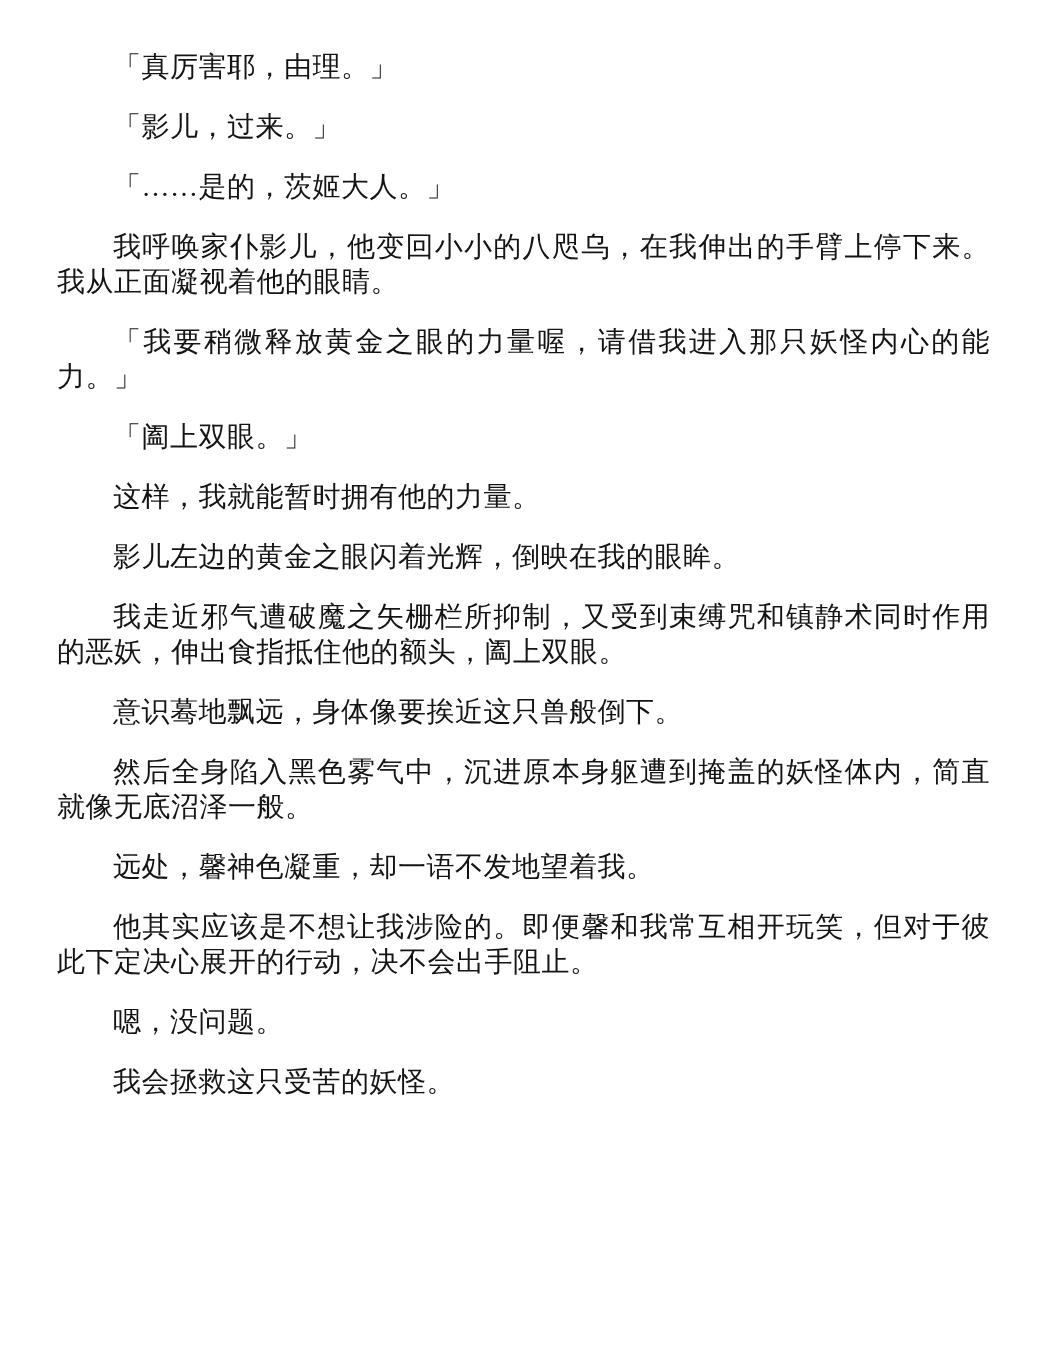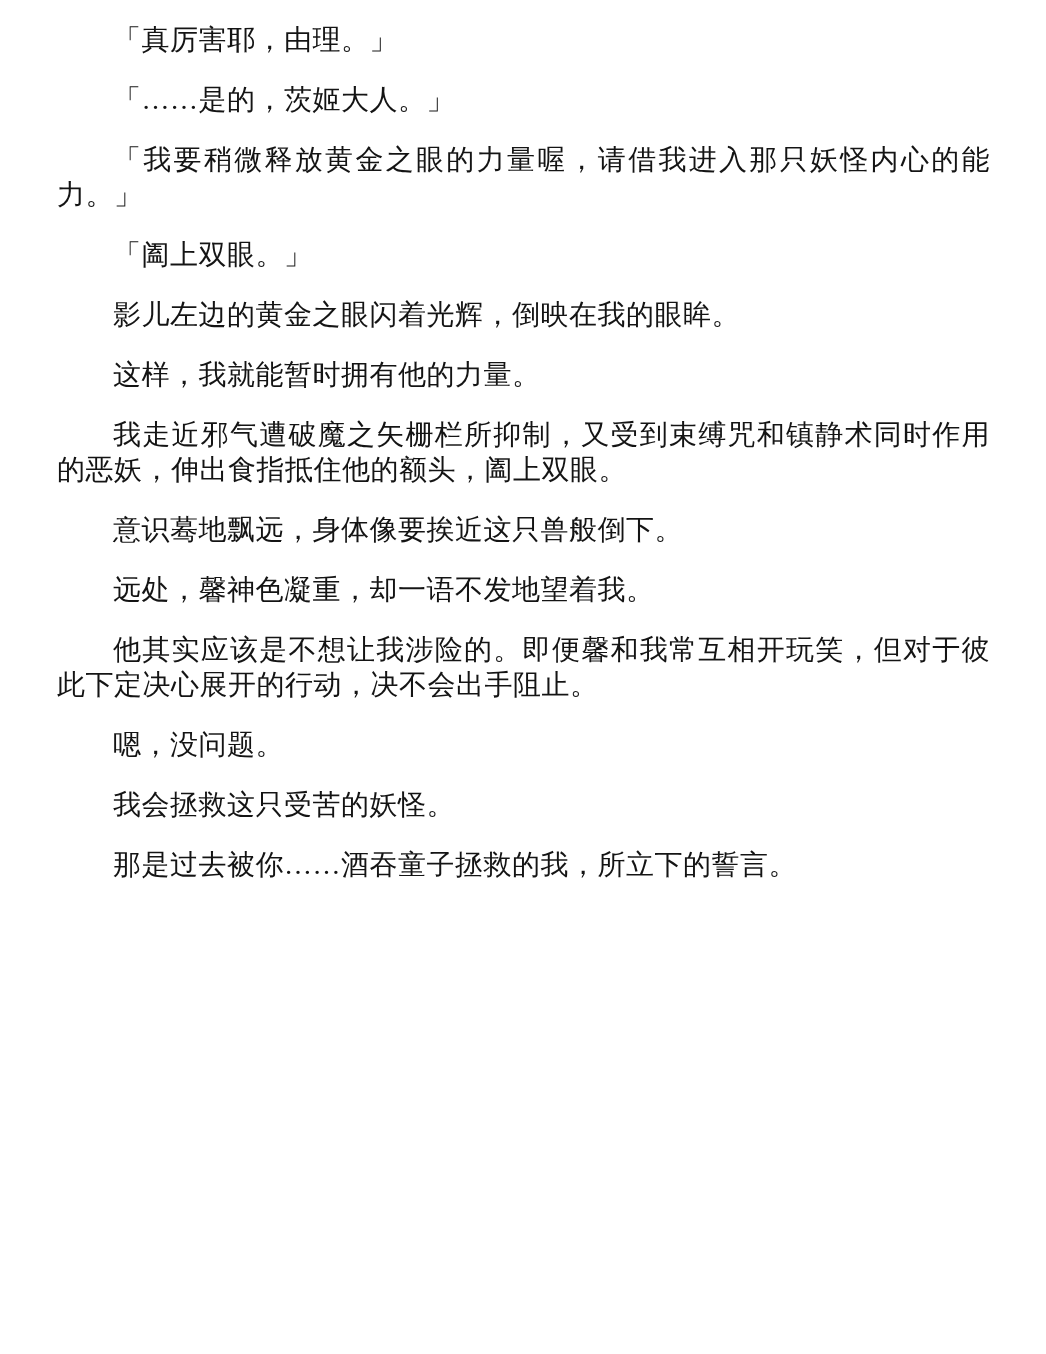--- a/index.html
+++ b/index.html
@@ -7,21 +7,21 @@
     padding: 0;
     background: #ffffff;
   }
   .page {
     position: relative;
     width: 1046px;
     height: 1354px;
     background: #ffffff;
     overflow: hidden;
     box-sizing: border-box;
-    padding: 22px 56px 0 57px;
+    padding: 49px 56px 0 57px;
   }
   .text-body {
     font-family: "Liberation Serif", "DejaVu Serif", serif;
     font-size: 28px;
     line-height: 35px;
     color: #141414;
     letter-spacing: 0.5px;
   }
   .text-body p {
     margin: 0 0 25px 0;
@@ -32,26 +32,28 @@
   .text-body p:last-child {
     margin-bottom: 0;
   }
 </style>
 </head>
 <body>
 
 <div class="page">
   <div class="text-body">
     <p>「真厉害耶，由理。」</p>
+    <p>「影儿，过来。」</p>
     <p>「……是的，茨姬大人。」</p>
+    <p>我呼唤家仆影儿，他变回小小的八咫乌，在我伸出的手臂上停下来。我从正面凝视着他的眼睛。</p>
     <p>「我要稍微释放黄金之眼的力量喔，请借我进入那只妖怪内心的能力。」</p>
     <p>「阖上双眼。」</p>
+    <p>这样，我就能暂时拥有他的力量。</p>
     <p>影儿左边的黄金之眼闪着光辉，倒映在我的眼眸。</p>
-    <p>这样，我就能暂时拥有他的力量。</p>
     <p>我走近邪气遭破魔之矢栅栏所抑制，又受到束缚咒和镇静术同时作用的恶妖，伸出食指抵住他的额头，阖上双眼。</p>
     <p>意识蓦地飘远，身体像要挨近这只兽般倒下。</p>
+    <p>然后全身陷入黑色雾气中，沉进原本身躯遭到掩盖的妖怪体内，简直就像无底沼泽一般。</p>
     <p>远处，馨神色凝重，却一语不发地望着我。</p>
     <p>他其实应该是不想让我涉险的。即便馨和我常互相开玩笑，但对于彼此下定决心展开的行动，决不会出手阻止。</p>
     <p>嗯，没问题。</p>
     <p>我会拯救这只受苦的妖怪。</p>
-    <p>那是过去被你……酒吞童子拯救的我，所立下的誓言。</p>
   </div>
 </div>
 
 </body></html>

